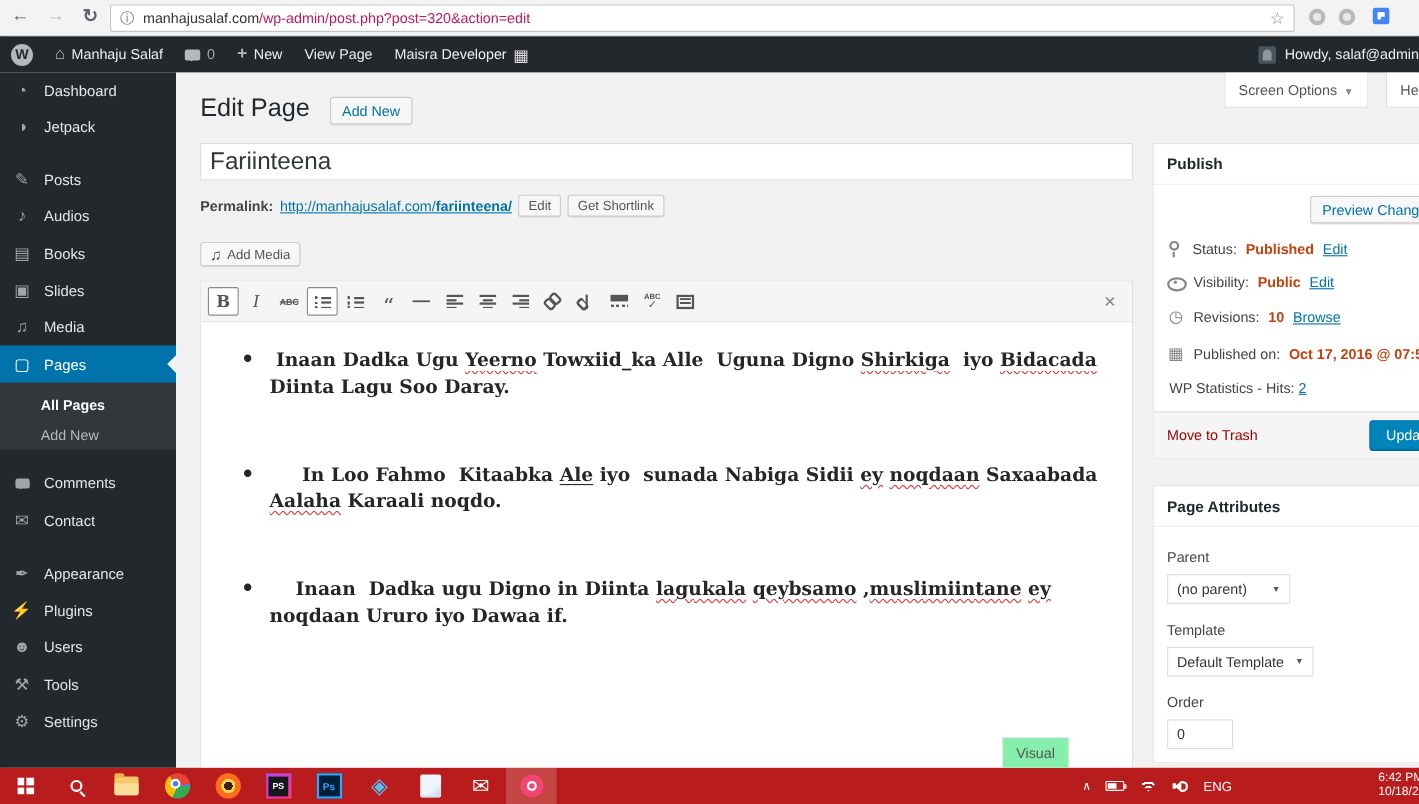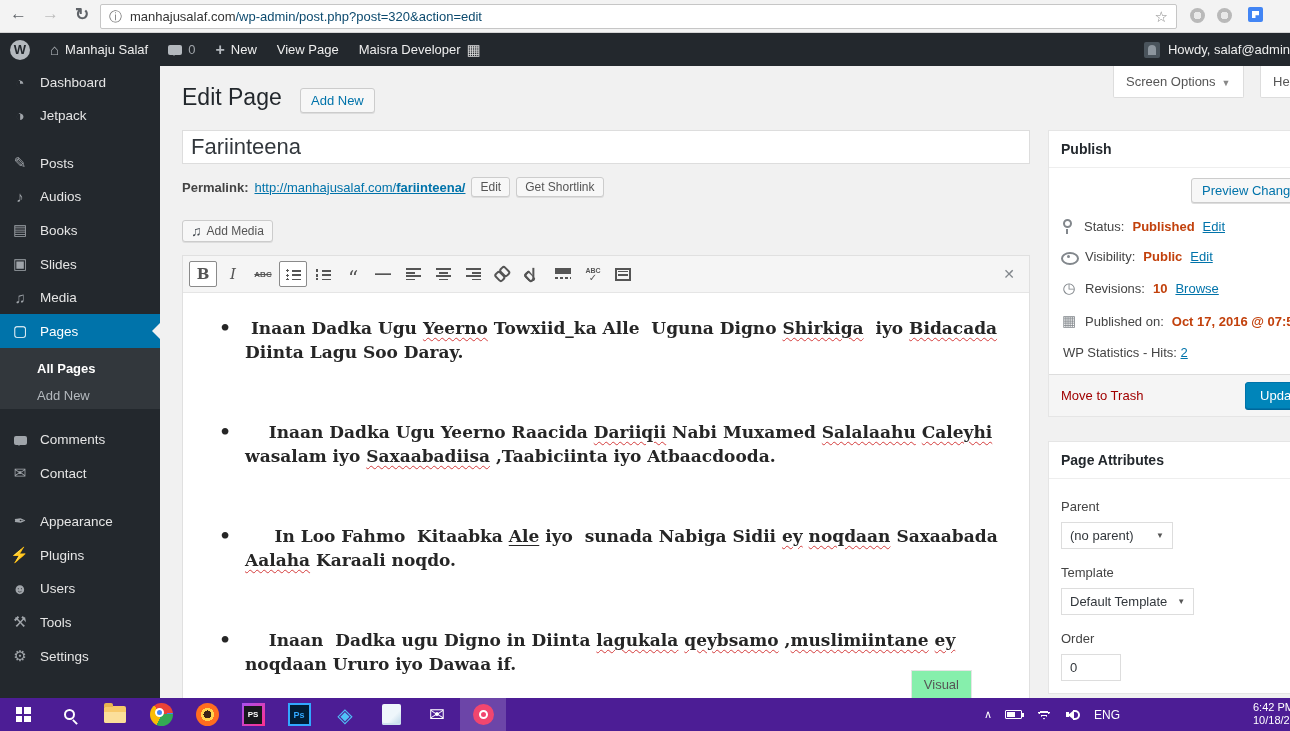--- a/index.html
+++ b/index.html
@@ -7,21 +7,21 @@
   #screen{ position:relative; width:1290px; height:731px; overflow:hidden; background:#f1f1f1;
            outline:1px solid #9e9e9e; outline-offset:-1px; font-family:"Liberation Sans", sans-serif; }
 
   
   .browser-bar{ position:absolute; top:0; left:0; right:0; height:33px; background:#f3f3f3; border-bottom:1px solid #d4d4d4; }
   .nav-ic{ position:absolute; top:4px; font-size:17px; font-weight:bold; color:#5f6368; cursor:pointer; }
   .nav-ic.dim{ color:#bdbdbd; }
   .urlbar{ position:absolute; left:100px; right:113px; top:4px; height:25px; background:#fff; border:1px solid #c6c6c6; border-radius:2px;
            display:flex; align-items:center; padding:0 8px; font-size:13px; color:#333; }
   .urlbar .info{ color:#777; margin-right:8px; font-size:13px; }
-  .urlbar .path{ color:#0c4a6e; }
+  .urlbar .path{ color:#be185d; }
   .urlbar .star{ margin-left:auto; color:#888; font-size:15px; }
   .ext{ position:absolute; top:8px; width:15px; height:15px; border-radius:50%; background:radial-gradient(circle,#e9e9e9 35%,#b9b9b9 36%); }
   .ext-blue{ position:absolute; top:7px; width:15px; height:15px; border-radius:2px; background:#4285f4; }
   .ext-blue::after{ content:""; position:absolute; inset:4px; background:#fff; clip-path:polygon(0 0,100% 0,100% 60%,50% 60%,50% 100%,0 100%); }
 
   
   .admin-bar{ position:absolute; top:33px; left:0; right:0; height:33px; background:#23282d; color:#eee; font-size:13px;
               display:flex; align-items:center; }
   .ab-item{ display:flex; align-items:center; gap:6px; padding:0 10px; height:100%; cursor:pointer; white-space:nowrap; }
   .wplogo{ width:20px; height:20px; border-radius:50%; background:#b4b9be; color:#23282d; font-weight:bold; font-size:13px;
@@ -143,21 +143,21 @@
   .update{ position:absolute; right:10px; top:7px; background:#0085ba; border:1px solid #0073aa; color:#fff; font-size:13px;
            padding:5px 14px; border-radius:3px; cursor:pointer; box-shadow:0 1px 0 #006799; }
   .attr-label{ font-size:13px; color:#444; margin:10px 0 8px; }
   .wp-select{ display:inline-flex; align-items:center; justify-content:space-between; border:1px solid #ddd; background:#fff;
               padding:5px 8px; font-size:13px; color:#32373c; cursor:pointer; gap:10px; }
   .sel-arrow{ font-size:8px; color:#555; }
   .order-input{ width:60px; border:1px solid #ddd; background:#fff; font-size:13px; color:#32373c; padding:5px 8px;
                 font-family:"Liberation Sans", sans-serif; }
 
   
-  .taskbar{ position:absolute; bottom:0; left:0; right:0; height:33px; background:#4c1d95; display:flex; align-items:flex-end; }
+  .taskbar{ position:absolute; bottom:0; left:0; right:0; height:33px; background:#b91c1c; display:flex; align-items:flex-end; }
   .tb-cell{ width:46px; height:33px; display:flex; align-items:center; justify-content:center; cursor:pointer; flex:0 0 46px; }
   .tb-cell.hl{ background:rgba(255,255,255,.18); }
   .win{ width:15px; height:15px; display:grid; grid-template-columns:1fr 1fr; gap:2px; }
   .win i{ background:#fff; }
   .mag{ width:11px; height:11px; border:2px solid #fff; border-radius:50%; position:relative; }
   .mag::after{ content:""; position:absolute; left:8px; top:8px; width:2px; height:6px; background:#fff; transform:rotate(-45deg); }
   .folder{ width:22px; height:17px; background:#f7c96a; border-radius:2px; position:relative; }
   .folder::before{ content:""; position:absolute; left:0; top:-3px; width:9px; height:4px; background:#e8b44f; border-radius:2px 2px 0 0; }
   .folder::after{ content:""; position:absolute; left:0; bottom:0; width:22px; height:11px; background:#fbdf9a; border-radius:0 0 2px 2px; }
   .chrome{ width:23px; height:23px; border-radius:50%; position:relative;
@@ -395,21 +395,20 @@
           <span class="tb">
               <span class="ic-sink"></span>
             </span>
           <span class="tb fullscreen">
               <span>✕</span>
             </span>
         </div>
         <div class="editor-content">
           <ul>
               <li> Inaan Dadka Ugu <span class="sp">Yeerno</span> Towxiid_ka Alle  Uguna Digno <span class="sp">Shirkiga</span>  iyo <span class="sp">Bidacada</span> Diinta Lagu Soo Daray.</li>
-              <li>    Inaan Dadka Ugu Yeerno Raacida <span class="sp">Dariiqii</span> Nabi Muxamed <span class="sp">Salalaahu</span> <span class="sp">Caleyhi</span> wasalam iyo <span class="sp">Saxaabadiisa</span> ,Taabiciinta iyo Atbaacdooda.</li>
               <li>     In Loo Fahmo  Kitaabka <span class="sp gray">Ale</span> iyo  sunada Nabiga Sidii <span class="sp">ey</span> <span class="sp">noqdaan</span> Saxaabada <span class="sp">Aalaha</span> Karaali noqdo.</li>
               <li>    Inaan  Dadka ugu Digno in Diinta <span class="sp">lagukala</span> <span class="sp">qeybsamo</span> ,<span class="sp">muslimiintane</span> <span class="sp">ey</span> noqdaan Ururo iyo Dawaa if.</li>
             </ul>
         </div>
       </div>
     </div>
 
     <div class="postbox-col">
 
       <div class="postbox">

